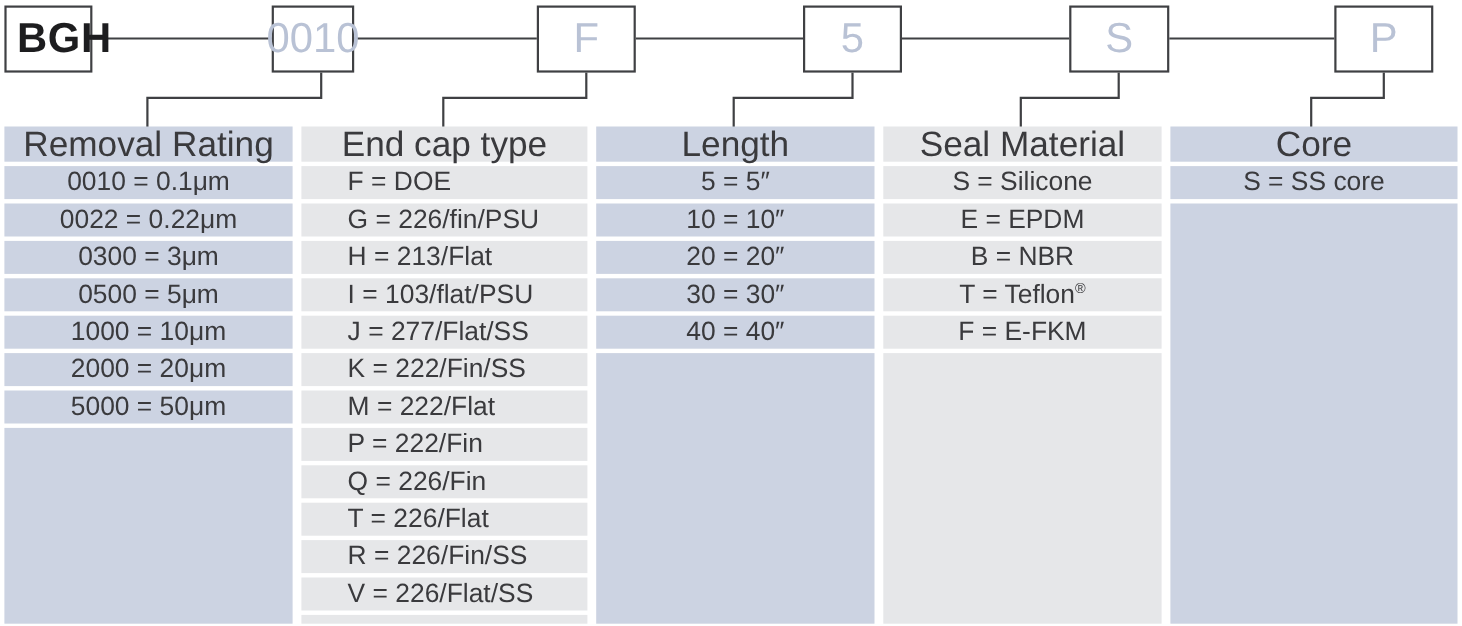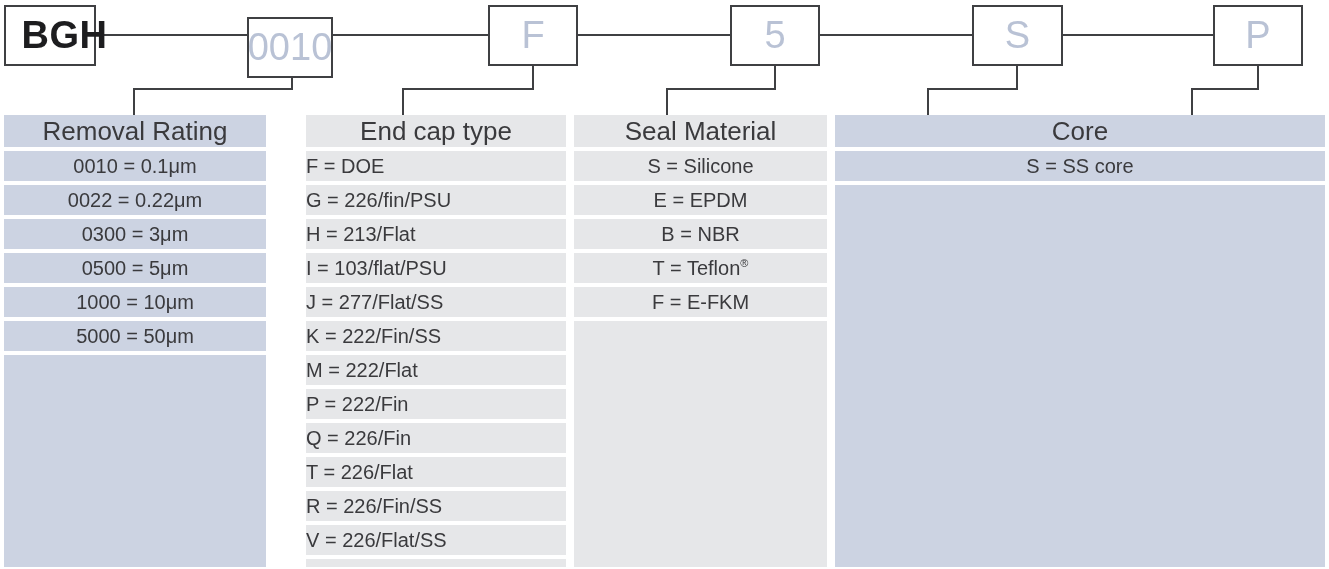--- a/index.html
+++ b/index.html
@@ -24,71 +24,72 @@
     display:flex;align-items:center;justify-content:center;
     font-size:38px;color:var(--code-text);
   }
   .codebox--product{font-weight:700;color:var(--product-text);letter-spacing:0.5px;}
   .lookup{
     position:absolute;left:4px;top:115px;width:1321px;height:452px;
     display:flex;gap:8px;
   }
   .col{display:flex;flex-direction:column;gap:4px;min-width:0;}
   .col-1{flex:0 0 262px;}
-  .col-2{flex:0 0 260px;margin-left:32px;}
+  .col-2{flex:0 0 260px;}
   .col-3{flex:0 0 253px;}
   .col-4{flex:0 0 253px;border-radius:29px;}
   .col-5{flex:1 1 auto;justify-content:space-between;}
   .rows{display:flex;flex-direction:column;gap:4px;}
   .hdr{
     height:32px;line-height:32px;flex:0 0 32px;
-    text-align:center;font-size:26px;color:var(--cell-text);
+    text-align:center;font-size:32px;color:var(--cell-text);
   }
   .cell{
     height:30px;line-height:30px;flex:0 0 30px;
-    text-align:center;font-size:20px;color:var(--cell-text);
+    text-align:center;font-size:24px;color:var(--cell-text);
     white-space:nowrap;overflow:hidden;
   }
   .filler{flex:1 1 auto;}
   .tint-blue .hdr,.tint-blue .cell,.tint-blue .filler{background:var(--cell-blue);}
   .tint-gray .hdr,.tint-gray .cell,.tint-gray .filler{background:var(--cell-gray);}
-  .align-left .cell{text-align:left;}
+  .align-left .cell{text-align:left;padding-left:42px;}
   sup{font-size:55%;vertical-align:super;line-height:0;}
 </style>
 </head>
 <body>
 
 <div class="stage">
 
   <svg class="wires" viewBox="0 0 1329 569" xmlns="http://www.w3.org/2000/svg">
     <line x1="50" y1="35" x2="1258" y2="35" stroke="var(--line)" stroke-width="2"></line>
     <polyline points="292,64 292,89 134,89 134,117" fill="none" stroke="var(--line)" stroke-width="2"></polyline>
     <polyline points="533,64 533,89 403,89 403,117" fill="none" stroke="var(--line)" stroke-width="2"></polyline>
     <polyline points="775,64 775,89 667,89 667,117" fill="none" stroke="var(--line)" stroke-width="2"></polyline>
     <polyline points="1017,64 1017,89 928,89 928,117" fill="none" stroke="var(--line)" stroke-width="2"></polyline>
     <polyline points="1258,64 1258,89 1192,89 1192,117" fill="none" stroke="var(--line)" stroke-width="2"></polyline>
   </svg>
 
-  <div class="codebox codebox--product" style="left:4px;width:92px;padding-left:29px;">BGH</div>
-  <div class="codebox" style="left:247px;width:86px;margin-top:12px;">0010</div>
+  <div class="codebox codebox--product" style="left:4px;width:80px;padding-left:29px;">BGH</div>
+  <div class="codebox" style="left:247px;width:75px;">0010</div>
   <div class="codebox" style="left:488px;width:90px;">F</div>
   <div class="codebox" style="left:730px;width:90px;">5</div>
   <div class="codebox" style="left:972px;width:91px;">S</div>
   <div class="codebox" style="left:1213px;width:90px;">P</div>
 
   <div class="lookup">
 
     <div class="col col-1 tint-blue">
       <div class="hdr">Removal Rating</div>
       <div class="rows">
           <div class="cell">0010 = 0.1μm</div>
           <div class="cell">0022 = 0.22μm</div>
           <div class="cell">0300 = 3μm</div>
           <div class="cell">0500 = 5μm</div>
           <div class="cell">1000 = 10μm</div>
+          <div class="cell">2000 = 20μm</div>
           <div class="cell">5000 = 50μm</div>
         </div>
       <div class="filler"></div>
     </div>
 
     <div class="col col-2 tint-gray align-left">
       <div class="hdr">End cap type</div>
       <div class="rows">
           <div class="cell">F = DOE</div>
           <div class="cell">G = 226/fin/PSU</div>
@@ -99,20 +100,31 @@
           <div class="cell">M = 222/Flat</div>
           <div class="cell">P = 222/Fin</div>
           <div class="cell">Q = 226/Fin</div>
           <div class="cell">T = 226/Flat</div>
           <div class="cell">R = 226/Fin/SS</div>
           <div class="cell">V = 226/Flat/SS</div>
         </div>
       <div class="filler"></div>
     </div>
 
+    <div class="col col-3 tint-blue">
+      <div class="hdr">Length</div>
+      <div class="rows">
+          <div class="cell">5 = 5″</div>
+          <div class="cell">10 = 10″</div>
+          <div class="cell">20 = 20″</div>
+          <div class="cell">30 = 30″</div>
+          <div class="cell">40 = 40″</div>
+        </div>
+      <div class="filler"></div>
+    </div>
 
     <div class="col col-4 tint-gray">
       <div class="hdr">Seal Material</div>
       <div class="rows">
           <div class="cell">S = Silicone</div>
           <div class="cell">E = EPDM</div>
           <div class="cell">B = NBR</div>
           <div class="cell">T = Teflon<sup>®</sup></div>
           <div class="cell">F = E-FKM</div>
         </div>

